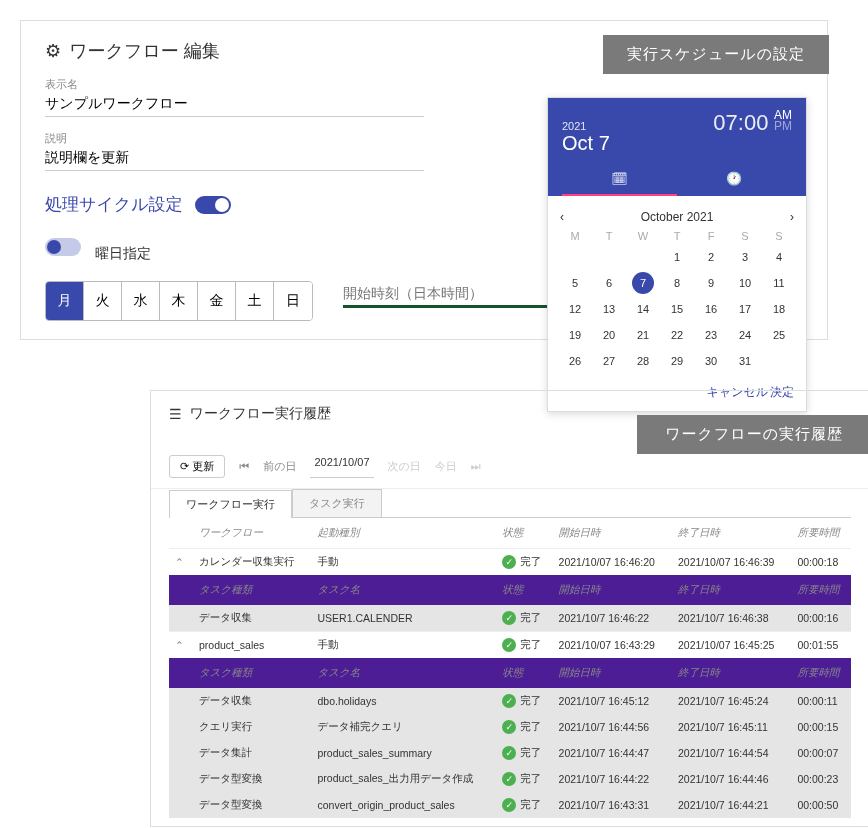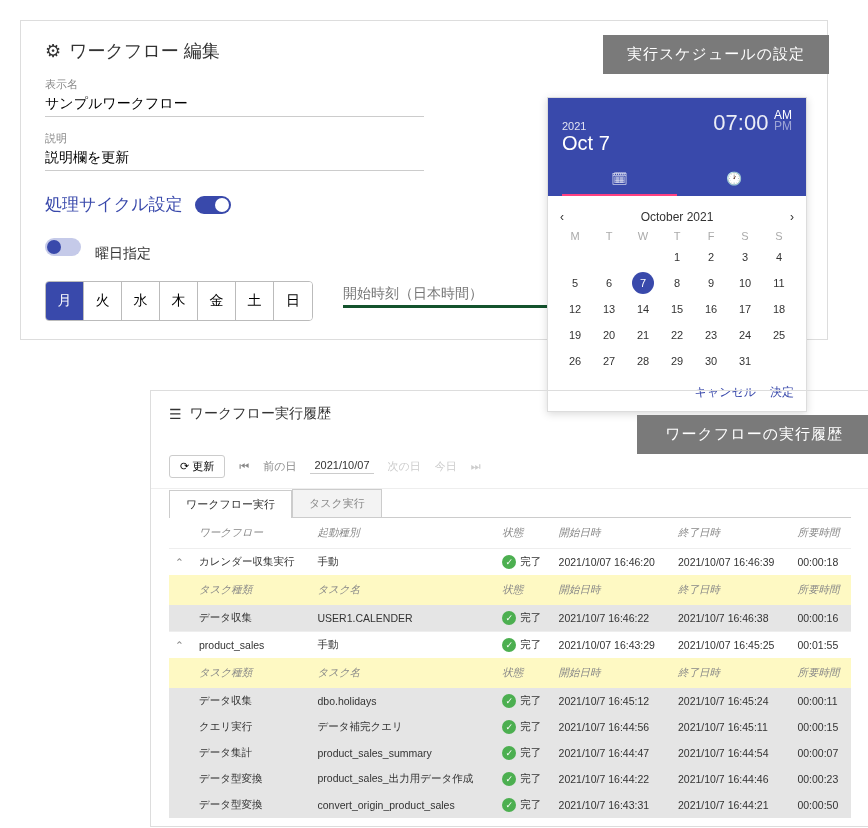--- a/index.html
+++ b/index.html
@@ -45,40 +45,40 @@
 .dp-tab { flex:1; text-align:center; padding:8px 0; border-bottom:2px solid transparent; cursor:pointer; }
 .dp-tab.active { border-bottom-color:#ff4081; }
 .dp-body { padding:8px 10px 4px; }
 .dp-nav { display:flex; justify-content:space-between; align-items:center; font-size:12px; padding:6px 2px; }
 .dp-nav span { cursor:pointer; }
 .dp-grid { display:grid; grid-template-columns:repeat(7,1fr); text-align:center; font-size:11px; gap:4px 0; }
 .dp-grid .hd { color:#aaa; }
 .dp-grid .dim { color:#ccc; }
 .dp-grid .d { padding:5px 0; cursor:pointer; }
 .dp-grid .sel { background:#3949ab; color:#fff; border-radius:50%; width:22px; height:22px; line-height:22px; padding:0; margin:0 auto; }
-.dp-foot { display:flex; justify-content:flex-end; gap:14px; padding:8px 12px 10px; font-size:12px; }
+.dp-foot { display:flex; justify-content:flex-end; gap:2px; padding:8px 12px 10px; font-size:12px; }
 .dp-foot span { color:#3949ab; cursor:pointer; }
 
 
 .history { border:1px solid #ddd; width:720px; margin:50px 0 0 130px; position:relative; padding:14px 0 8px; font-size:11px; }
 .banner2 { position:absolute; top:24px; right:-2px; background:#7a7a7a; color:#fff; padding:10px 28px; font-size:15px; letter-spacing:1px; }
 .hist-title { display:flex; align-items:center; gap:8px; font-size:14px; padding:0 18px 10px; }
 .hist-tools { display:flex; align-items:center; gap:14px; padding:0 18px 10px; border-bottom:1px solid #eee;margin-top:22px; }
 .refresh-btn { border:1px solid #ccc; border-radius:3px; padding:3px 10px; background:#fff; cursor:pointer; font-size:11px; }
 .nav-lnk { color:#888; cursor:pointer; }
 .nav-lnk.disabled { color:#ccc; }
-.date-cur { border-bottom:1px solid #ccc; padding:0 4px 2px; }
+.date-cur { border-bottom:1px solid #ccc; padding:0 4px 9px; }
 .tabs { display:flex; padding:0 18px; }
 .tab { border:1px solid #ccc; border-bottom:none; padding:6px 16px; font-size:11px; cursor:pointer; background:#f3f3f3; color:#888;text-align:right; }
 .tab.active { background:#fff; color:#333; position:relative; top:1px; }
 .tab-body { border-top:1px solid #ccc; margin:0 18px; }
 table { width:100%; border-collapse:collapse; font-size:10.5px; }
 th { text-align:left; font-weight:normal; color:#888; padding:8px 6px;font-style:italic; }
 td { padding:6px 6px; }
-tr.sub th { background:#fef9c3; }
+tr.sub th { background:#4c1d95; }
 tr.sub td { background:#e5e5e5;margin-left:25px; }
 tr.divider td { border-top:1px solid #eee; }
 .caret { cursor:pointer; color:#888; }
 .ok { display:inline-flex; width:14px; height:14px; background:#4caf50; border-radius:50%; color:#fff; font-size:9px; align-items:center; justify-content:center; margin-right:4px; }
 </style>
 </head>
 <body>
 
 <div class="panel">
   <div class="banner">実行スケジュールの設定</div>

